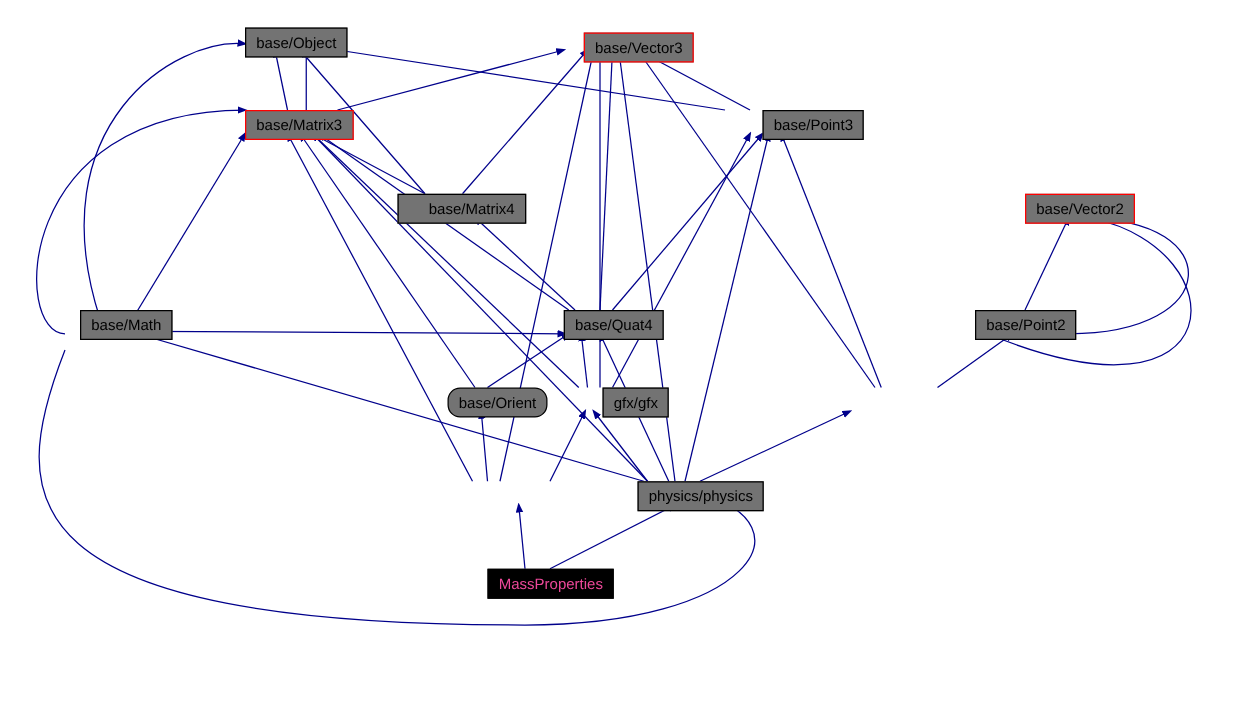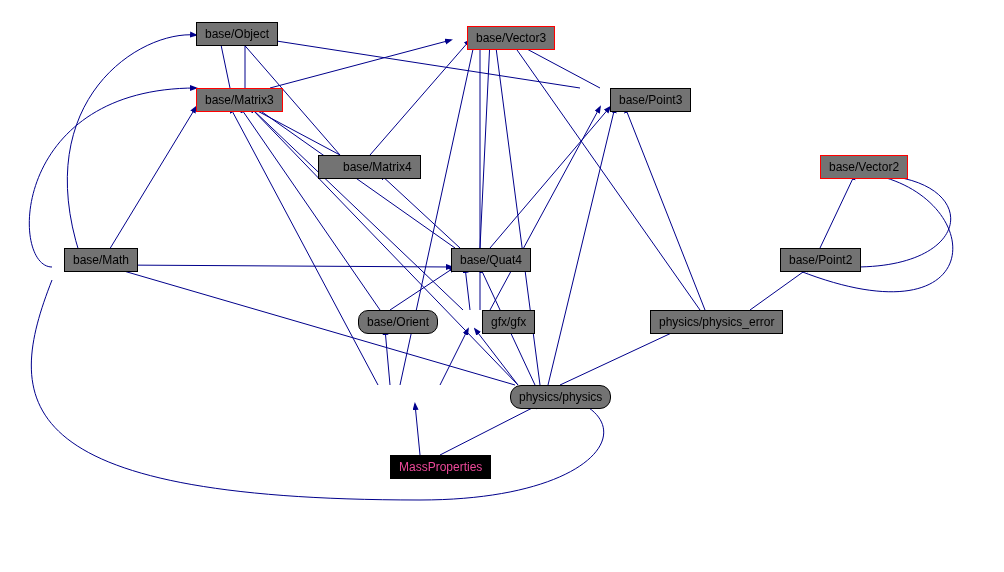--- a/index.html
+++ b/index.html
@@ -141,16 +141,15 @@
   <div class="node red-border" style="left:451px;top:26px;margin-left:16px;">base/Vector3</div>
   <div class="node red-border" style="left:196px;top:88px;">base/Matrix3</div>
   <div class="node" style="left:574px;top:88px;margin-left:36px;">base/Point3</div>
   <div class="node" style="left:318px;top:155px;padding-left:24px;">base/Matrix4</div>
   <div class="node red-border" style="left:820px;top:155px;">base/Vector2</div>
   <div class="node" style="left:64px;top:248px;">base/Math</div>
   <div class="node" style="left:451px;top:248px;">base/Quat4</div>
   <div class="node" style="left:780px;top:248px;">base/Point2</div>
   <div class="node" style="left:358px;top:310px;border-radius:10px;">base/Orient</div>
   <div class="node" style="left:458px;top:310px;margin-left:24px;">gfx/gfx</div>
-  <div class="node" style="left:650px;top:310px;">physics/physics_error</div>
-  <div class="node" style="left:510px;top:385px;border-radius:11px;">physics/physics</div>
+  <div class="node" style="left:510px;top:385px;">physics/physics</div>
   <div class="node black-bg" style="left:390px;top:455px;">MassProperties</div>
 </div>
 
 </body></html>

